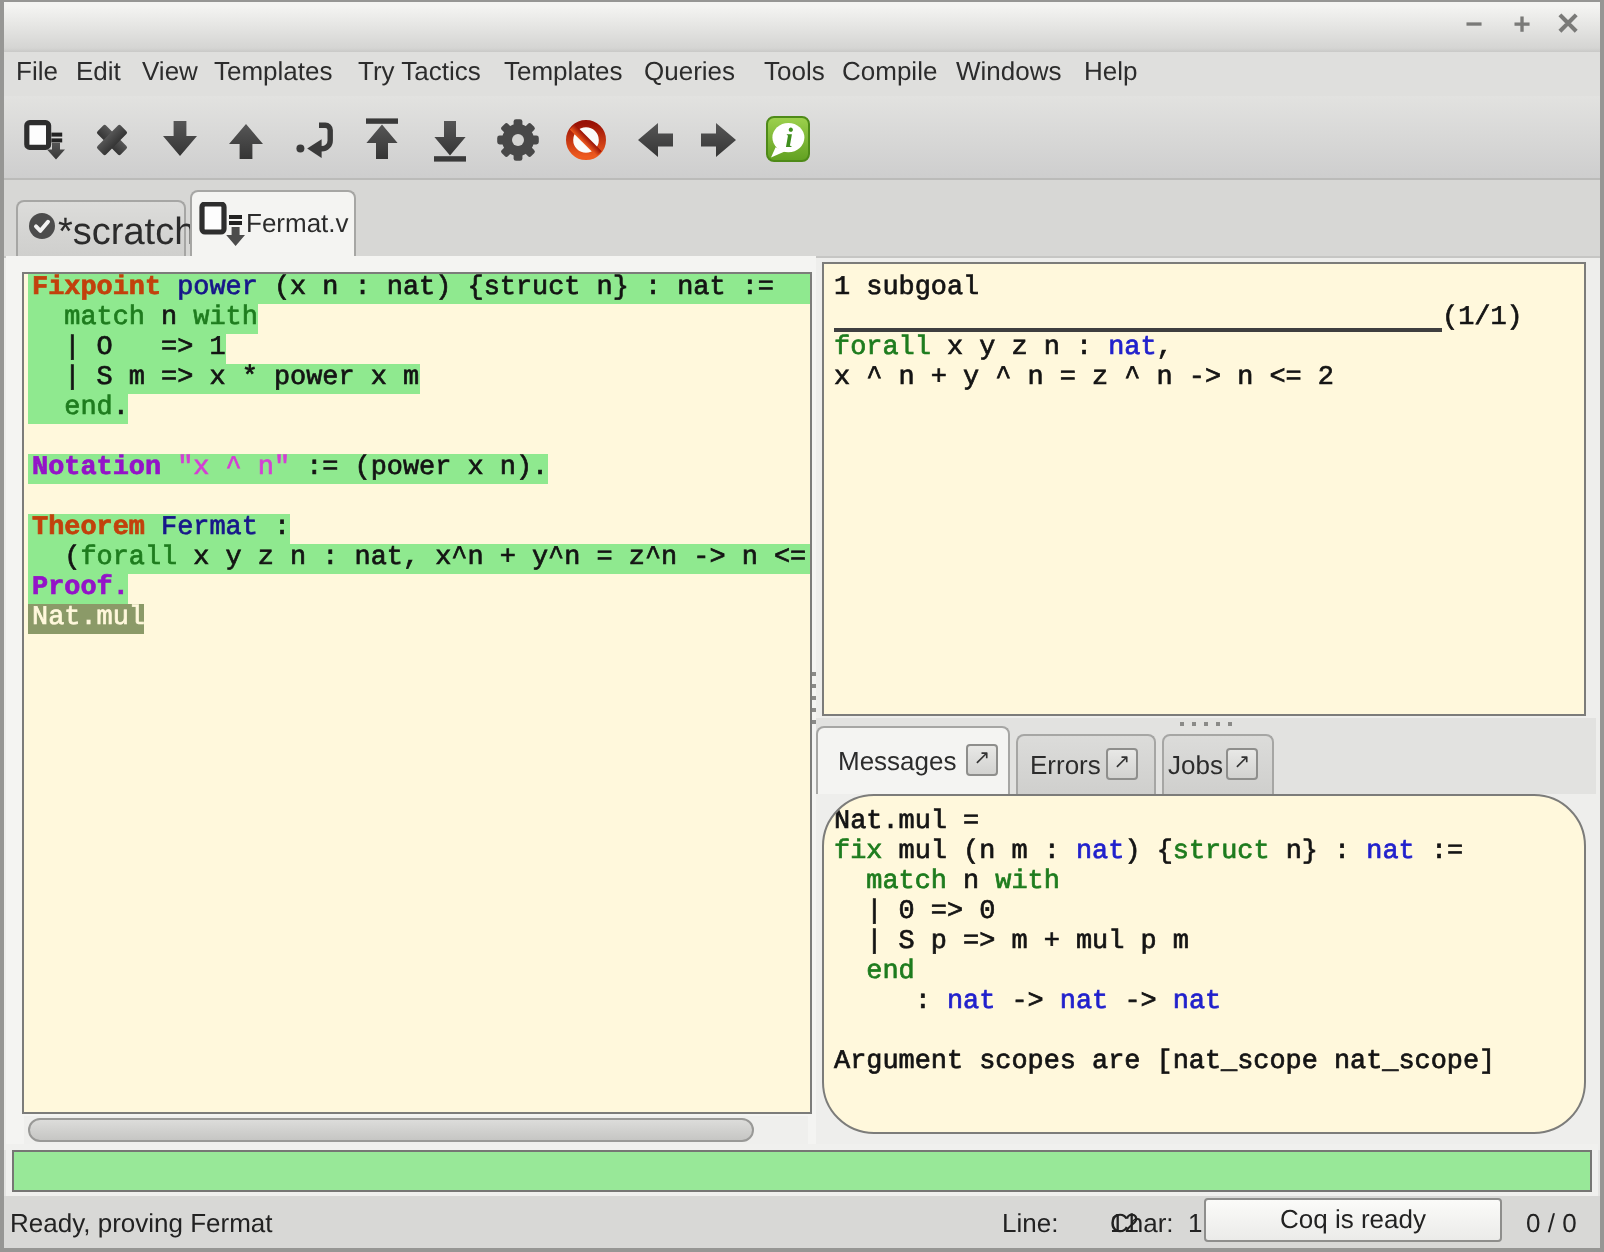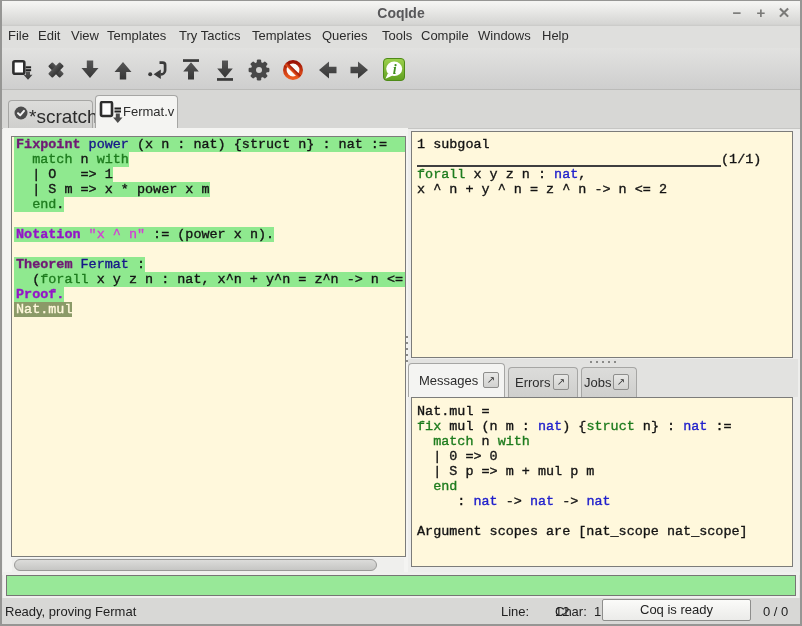--- a/index.html
+++ b/index.html
@@ -29,24 +29,24 @@
   #tab1{left:8px;top:100px;width:85px;height:28px;background:linear-gradient(#dcdcda,#cfcfcd);}
   #tab2{left:95px;top:95px;width:83px;height:33px;background:#f4f4f2;}
   .tabtext{position:absolute;font-size:13px;color:#2c2c2c;}
   
   #mainbg{left:1px;top:129px;width:800px;height:446px;background:#eeeeec;}
   #mtabband{left:407px;top:359px;width:391px;height:38px;background:#e2e2e0;}
   #page{left:3px;top:128px;width:405px;height:446px;background:#f4f4f2;}
   .tview{position:absolute;box-sizing:border-box;border:1px solid #7c7c7a;background:#fff8dc;overflow:hidden;}
   #script{left:11px;top:136px;width:395px;height:421px;}
   #goals{left:411px;top:131px;width:382px;height:227px;}
-  #msgs{left:411px;top:397px;width:382px;height:170px;}
+  #msgs{left:411px;top:397px;width:382px;height:170px;border-radius:26px;}
   pre.code{position:absolute;margin:0;font-family:"Liberation Mono",monospace;
      font-size:13.45px;line-height:15px;color:#141414;-webkit-text-stroke:0.35px currentColor;}
-  .k1{color:#701a75;font-weight:bold;}   
+  .k1{color:#c2410c;font-weight:bold;}   
   .k2{color:#9414c8;font-weight:bold;}   
   .id{color:#17178a;}                    
   .gr{color:#1e7c1e;}                    
   .bl{color:#2121cc;}                    
   .st{color:#d43fd4;}                    
   .hl{background:#8fe98f;padding-left:2px;margin-left:-2px;}
   .hlfull{display:block;background:#8fe98f;padding-left:2px;margin-left:-2px;}
   .sel{background:#8b9a68;color:#fff8dc;padding-left:2px;margin-left:-2px;}
   .uline{display:inline-block;width:304px;border-bottom:2px solid #3f3f3f;vertical-align:-4px;}
   
@@ -71,21 +71,20 @@
   #status{left:1px;top:598px;width:800px;height:27px;background:#d8d8d6;}
   .stext{position:absolute;font-size:13px;color:#222;top:6px;}
   #coqready{position:absolute;left:601px;top:1px;width:149px;height:22px;box-sizing:border-box;
      border:1px solid #8e8e8c;background:linear-gradient(#fbfbf9,#ebebe9);text-align:center;font-size:13px;color:#222;
      line-height:20px;border-radius:2px;}
 </style></head>
 <body>
 <div id="win">
   <div id="winborder"></div>
   <div class="abs" id="title">
-    <div class="cap">CoqIde</div>
     <span class="wbtn" style="left:726px;">−</span>
     <span class="wbtn" style="left:750px;">+</span>
     <span class="wbtn" style="left:773px;">✕</span>
   </div>
   <div class="abs" id="menu">
     <span class="mi" style="left:7px;">File</span>
     <span class="mi" style="left:37px;">Edit</span>
     <span class="mi" style="left:70px;">View</span>
     <span class="mi" style="left:106px;">Templates</span>
     <span class="mi" style="left:178px;">Try Tactics</span>

